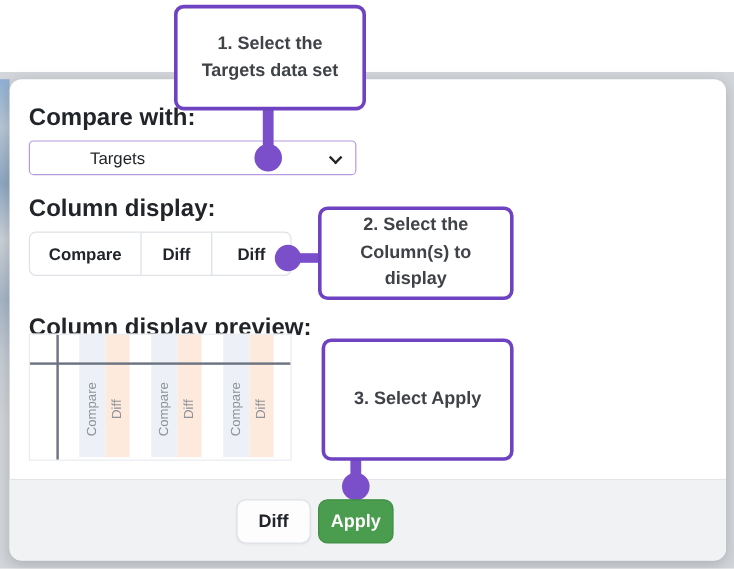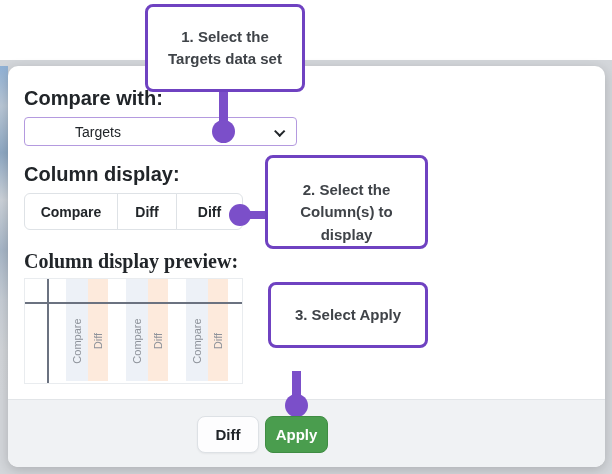--- a/index.html
+++ b/index.html
@@ -12,21 +12,21 @@
               background: linear-gradient(180deg,#8fb0d4 0%,#b9c7d6 12%,#8ea8c3 26%,#ccd2d9 40%,
                           #a7b6c7 55%,#c6cdd5 70%,#d2d5d9 85%,#d3d6da 100%); }
 
   .modal { position: absolute; left: 8px; top: 66px; width: 597px; height: 401px;
            background: #fff; border-radius: 10px; box-shadow: 0 3px 12px rgba(0,0,0,.18); }
 
   .field-label { position: absolute; left: 16px; font-size: 20px; font-weight: 700;
                  color: var(--label-dark, #212529); }
   .lbl-compare { top: 21px; }
   .lbl-columns { top: 97px; }
-  .lbl-preview { top: 184px; font-family: Liberation Serif, serif; }
+  .lbl-preview { top: 196px; }
 
   .select { position: absolute; left: 16px; top: 51px; width: 273px; height: 29px;
             background: #fff; border: 1px solid var(--select-border-purple, #b49adf);
             border-radius: 4px; display: flex; align-items: center; cursor: pointer; padding-left: 40px; }
   .select .value { font-size: 14px; color: #212529; padding-left: 10px; }
   .chevron { position: absolute; right: 13px; top: 10px; width: 8px; height: 8px;
              border-right: 2px solid #212529; border-bottom: 2px solid #212529;
              transform: rotate(45deg) translateY(-1px); }
 
   .btn-group { position: absolute; left: 16px; top: 127px; height: 37px; display: flex; }
@@ -64,22 +64,22 @@
                border: 1px solid var(--apply-green-border, #3f8c43); color: #fff; z-index: 20; }
 
   .annotations { position: absolute; left: 0; top: 0; width: 612px; height: 474px;
                  pointer-events: none; z-index: 10; }
   .callout { position: absolute; background: #fff; border: 3px solid var(--accent-purple, #6f42c1);
              border-radius: 8px; display: flex; align-items: center; justify-content: center;
              text-align: center; }
   .callout .txt { font-size: 15px; font-weight: 600; color: #3f4348; line-height: 1.5;
                   white-space: pre-line; }
   .c1 { left: 145px; top: 4px;   width: 160px; height: 88px; }
-  .c2 { left: 265px; top: 155px; width: 163px; height: 94px; align-items: flex-end; }
-  .c3 { left: 268px; top: 282px; width: 160px; height: 66px; }
+  .c2 { left: 265px; top: 172px; width: 163px; height: 78px; }
+  .c3 { left: 268px; top: 282px; width: 160px; height: 102px; }
   .conn { position: absolute; background: var(--connector-purple, #7b4fc9); }
   .stub1 { left: 219px; top: 90px;  width: 9px;  height: 34px; }
   .conn2 { left: 238px; top: 211px; width: 30px; height: 8px; }
   .stub3 { left: 292px; top: 371px; width: 9px;  height: 27px; }
   .dot { position: absolute; width: 23px; height: 23px; border-radius: 50%;
          background: var(--connector-purple, #7b4fc9); }
   .dot1 { left: 212px; top: 120px; }
   .dot2 { left: 229px; top: 204px; width: 22px; height: 22px; }
   .dot3 { left: 285px; top: 394px; }
 </style>

